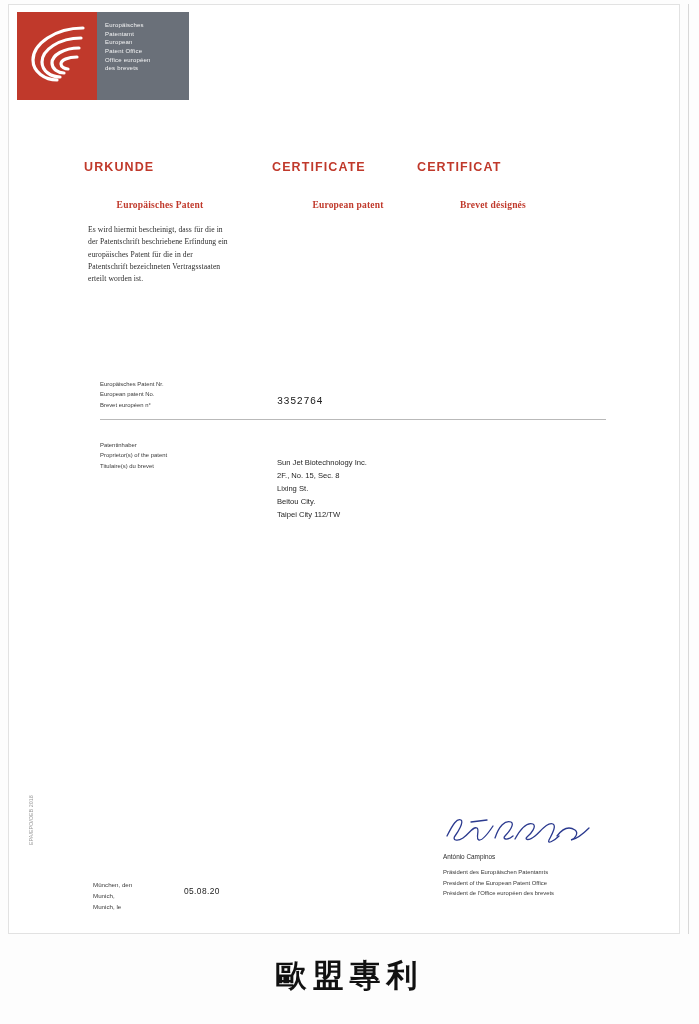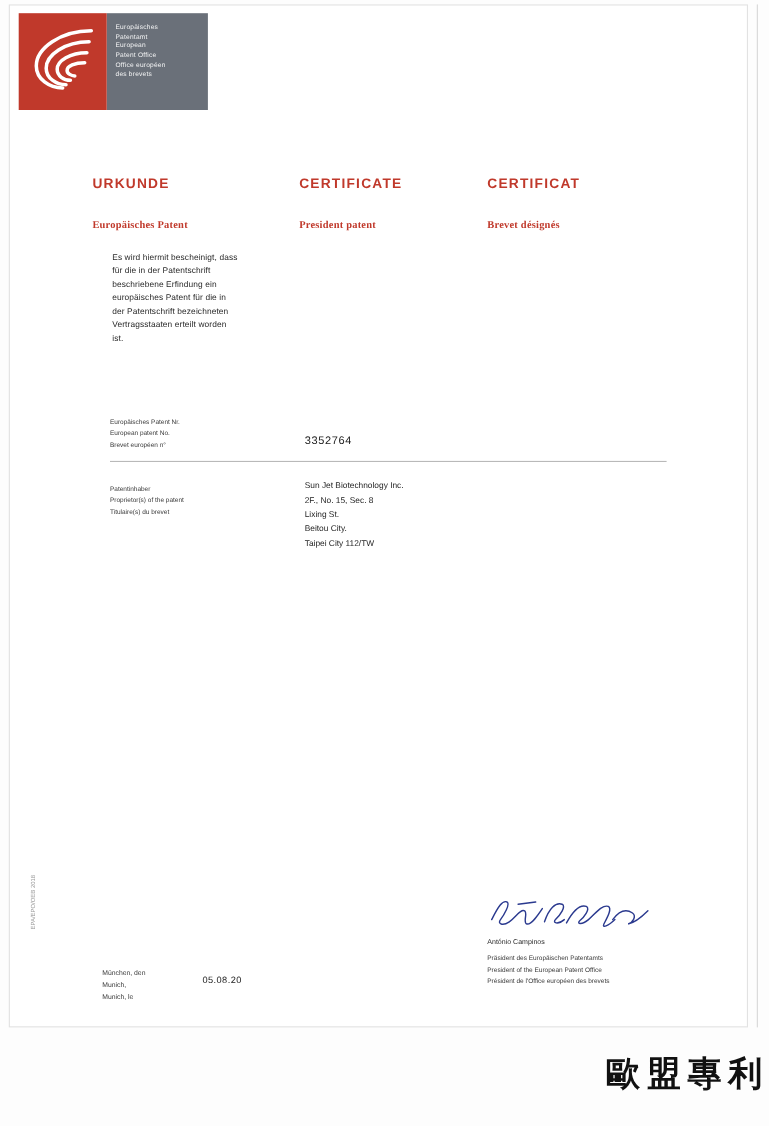--- a/index.html
+++ b/index.html
@@ -80,41 +80,42 @@
   .logo-text .ln { display: block; opacity: 0.93; }
   .logo-text .grp { margin-bottom: 6px; }
 
   
   .col {
     position: absolute;
     width: 152px;
   }
   .col-de { left: 84px; top: 160px; }
   .col-en { left: 272px; top: 160px; }
-  .col-fr { left: 443px; top: 160px; }
+  .col-fr { left: 417px; top: 160px; }
 
   .col h1 {
     margin: 0 0 26px 0;
     font-family: "Liberation Sans", sans-serif;
     font-size: 12.5px;
     font-weight: bold;
     color: #c0392b;
     letter-spacing: 1.1px;
   }
   .col h2 {
     margin: 4px 0 14px 0;
     font-family: "Liberation Serif", serif;
     font-size: 9.5px;
     font-weight: bold;
     color: #c0392b;
     letter-spacing: 0.2px;
+    text-align: center;
   }
   .col p {
-    margin: 18px;
-    font-family: Liberation Sans, sans-serif;
+    margin: 4px;
+    font-family: Liberation Serif, serif;
     font-size: 7.6px;
     line-height: 1.62;
     color: #2b2b2b;
     letter-spacing: 0.1px;
   }
 
   
   .rule {
     position: absolute;
     left: 100px;
@@ -130,41 +131,41 @@
     width: 160px;
     font-family: "Liberation Sans", sans-serif;
     font-size: 5.9px;
     line-height: 1.75;
     color: #3a3a3a;
   }
   .value-patentno {
     position: absolute;
     left: 277px;
     top: 396px;
-    font-family: Liberation Sans, sans-serif;
+    font-family: Liberation Mono, monospace;
     font-size: 10px;
     color: #222222;
     letter-spacing: 0.6px;
     text-align: center;
   }
 
   .labels-proprietor {
     position: absolute;
     left: 100px;
     top: 440px;
     width: 170px;
     font-family: "Liberation Sans", sans-serif;
     font-size: 5.9px;
     line-height: 1.75;
     color: #3a3a3a;
   }
   .value-proprietor {
     position: absolute;
     left: 277px;
-    top: 435px;
+    top: 456px;
     font-family: "Liberation Sans", sans-serif;
     font-size: 7.6px;
     line-height: 1.72;
     color: #1f1f1f;
   }
   .value-proprietor .ln { display: block; }
 
   
   .signature {
     position: absolute;
@@ -224,21 +225,21 @@
     transform-origin: left top;
     white-space: nowrap;
   }
 
   
   .caption {
     position: absolute;
     left: 0;
     top: 955px;
     width: 699px;
-    text-align: right;
+    text-align: center;
     font-family: "DejaVu Serif", serif;
     font-size: 31px;
     font-weight: bold;
     color: #111111;
     letter-spacing: 6px;
   }
 </style>
 </head>
 <body>
 
@@ -274,21 +275,21 @@
   </div>
 
   <div class="col col-de">
     <h1>URKUNDE</h1>
     <h2>Europäisches Patent</h2>
     <p>Es wird hiermit bescheinigt, dass für die in der Patentschrift beschriebene Erfindung ein europäisches Patent für die in der Patentschrift bezeichneten Vertragsstaaten erteilt worden ist.</p>
   </div>
 
   <div class="col col-en">
     <h1>CERTIFICATE</h1>
-    <h2>President patent</h2>
+    <h2>European patent</h2>
   </div>
 
   <div class="col col-fr">
     <h1>CERTIFICAT</h1>
     <h2>Brevet désignés</h2>
   </div>
 
   <div class="labels-patentno">
     <div>Europäisches Patent Nr.</div>
     <div>European patent No.</div>

